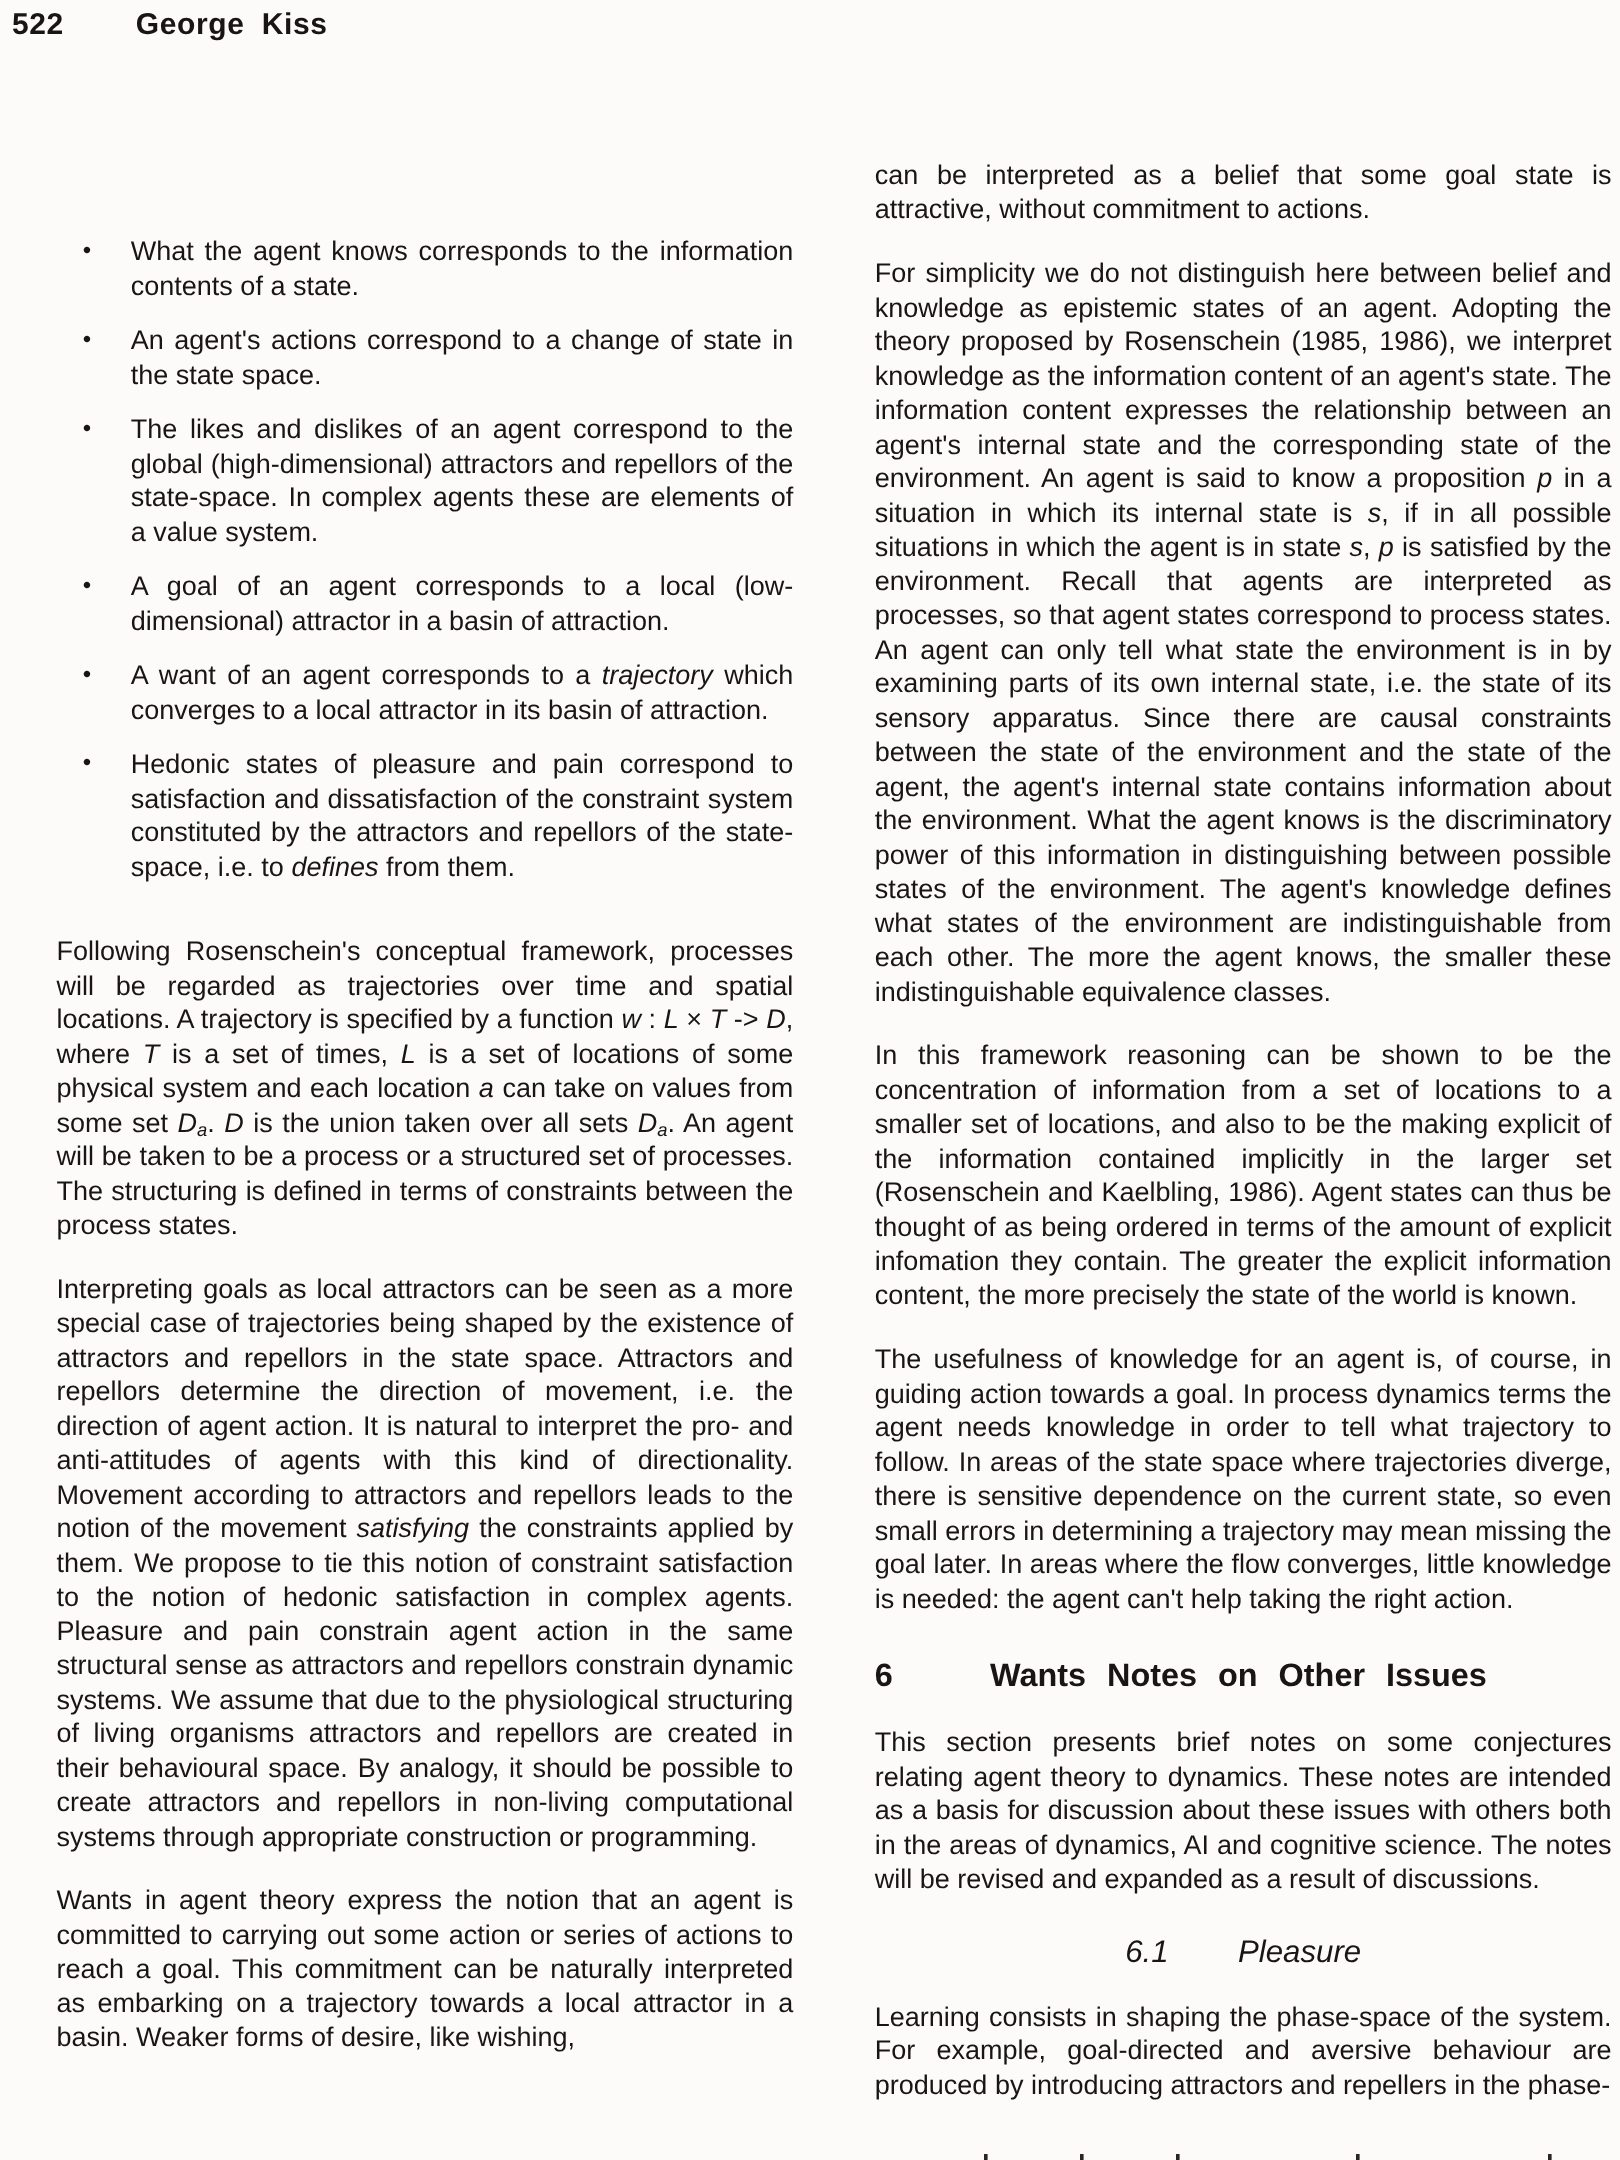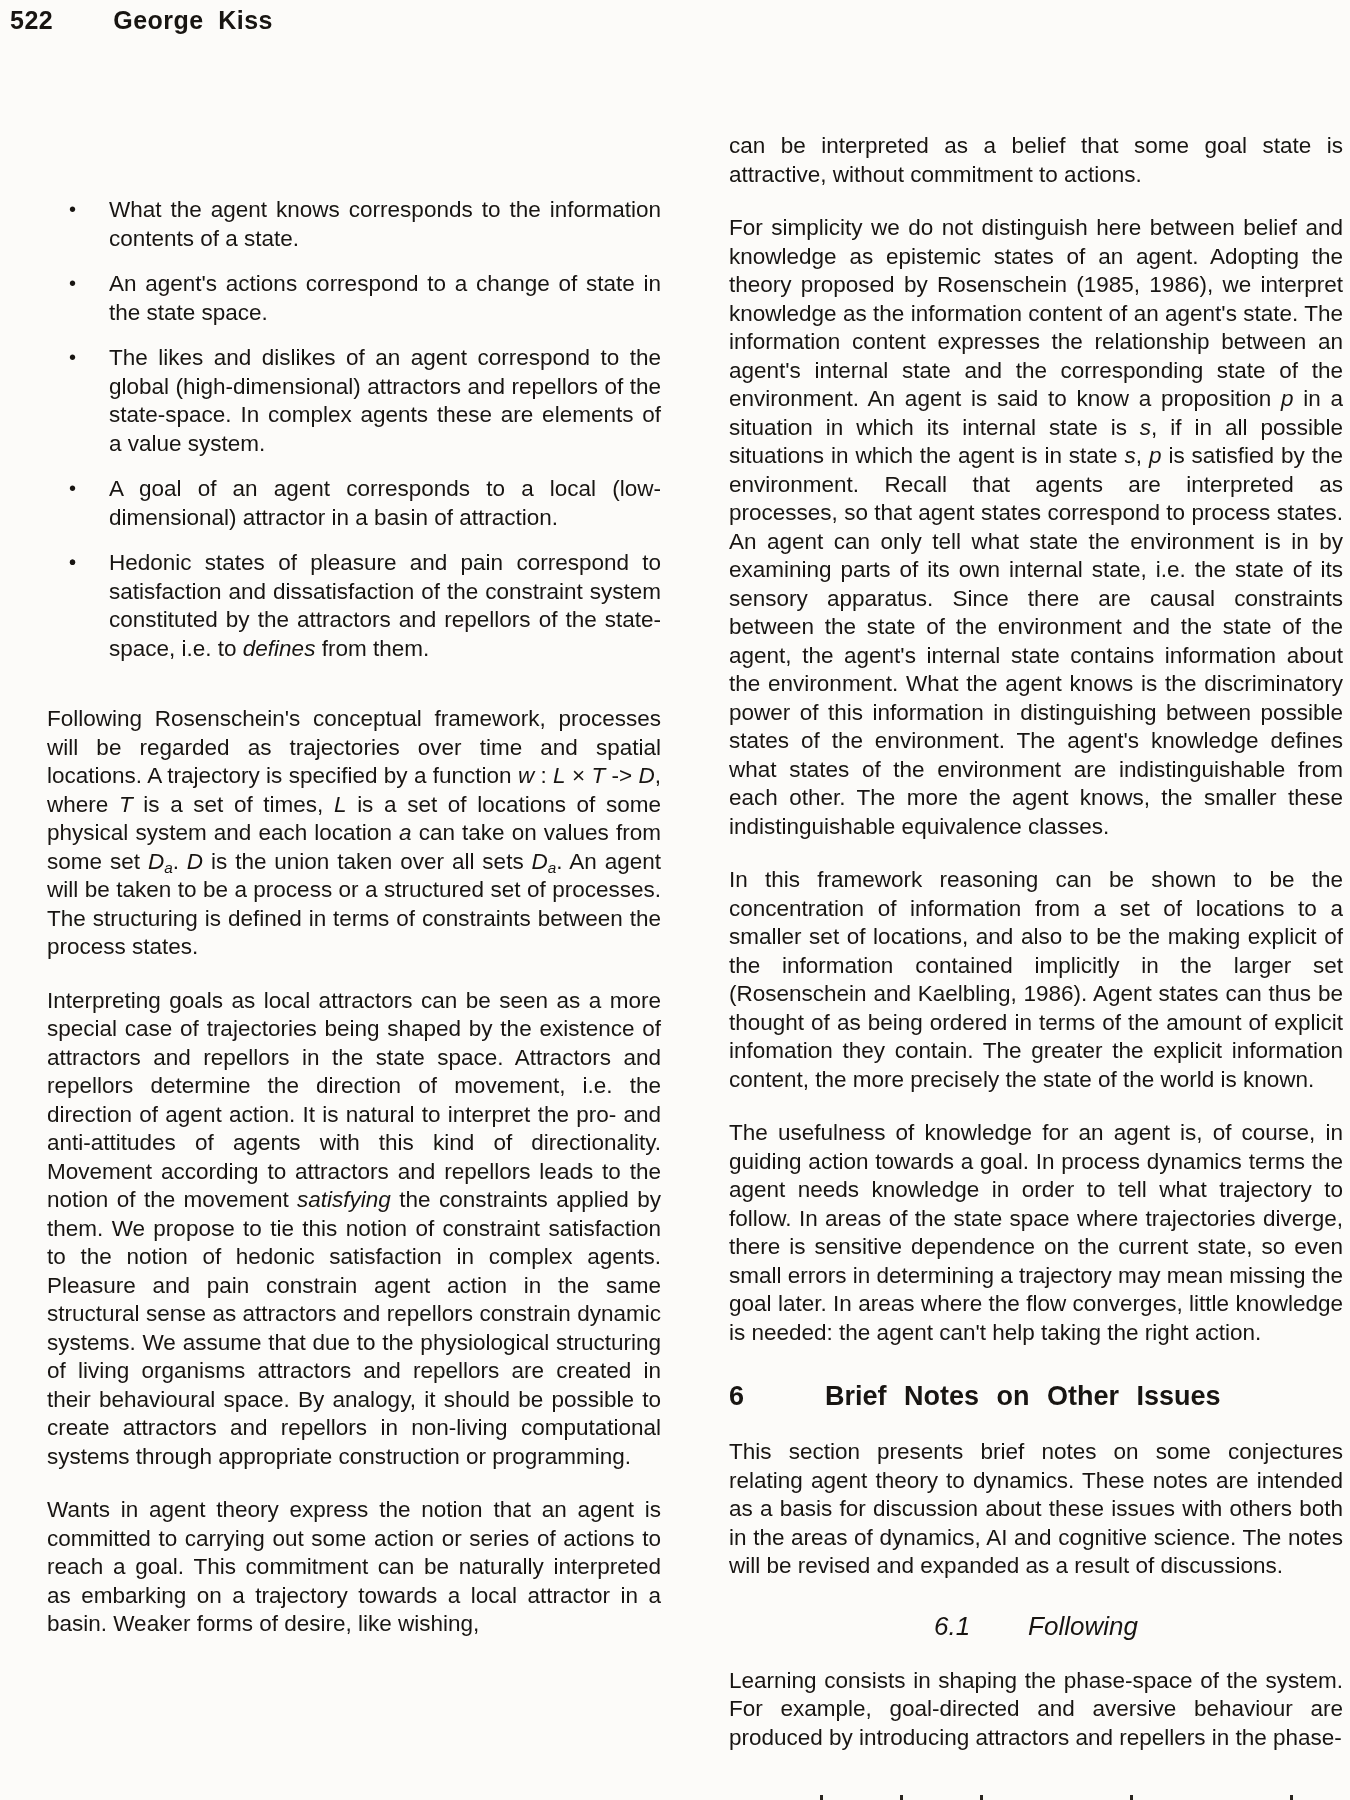--- a/index.html
+++ b/index.html
@@ -111,40 +111,40 @@
   <div class="header">
     <span>522</span><span class="runhead">George Kiss</span>
   </div>
 
   <div class="col left" id="left-col">
       <ul class="bullets">
         <li class="bullet"><span class="dot">•</span><span><span>What the agent knows corresponds to the information contents of a state.</span></span></li>
         <li class="bullet"><span class="dot">•</span><span><span>An agent's actions correspond to a change of state in the state space.</span></span></li>
         <li class="bullet"><span class="dot">•</span><span><span>The likes and dislikes of an agent correspond to the global (high-dimensional) attractors and repellors of the state-space. In complex agents these are elements of a value system.</span></span></li>
         <li class="bullet"><span class="dot">•</span><span><span>A goal of an agent corresponds to a local (low-dimensional) attractor in a basin of attraction.</span></span></li>
-        <li class="bullet"><span class="dot">•</span></li>
+        <li class="bullet"><span class="dot">•</span><span><span>A want of an agent corresponds to a </span><span class="ital">trajectory</span><span> which converges to a local attractor in its basin of attraction.</span></span></li>
         <li class="bullet"><span class="dot">•</span><span><span>Hedonic states of pleasure and pain correspond to satisfaction and dissatisfaction of the constraint system constituted by the attractors and repellors of the state-space, i.e. to </span><span class="ital">defines</span><span> from them.</span></span></li>
       </ul>
       <p class="para"><span>Following Rosenschein's conceptual framework, processes will be regarded as trajectories over time and spatial locations. A trajectory is specified by a function </span><span class="ital">w</span><span> : </span><span class="ital">L</span><span> × </span><span class="ital">T</span><span> -&gt; </span><span class="ital">D</span><span>, where </span><span class="ital">T</span><span> is a set of times, </span><span class="ital">L</span><span> is a set of locations of some physical system and each location </span><span class="ital">a</span><span> can take on values from some set </span><span class="ital">D</span><sub class="ital">a</sub><span>. </span><span class="ital">D</span><span> is the union taken over all sets </span><span class="ital">D</span><sub class="ital">a</sub><span>. An agent will be taken to be a process or a structured set of processes. The structuring is defined in terms of constraints between the process states.</span></p>
       <p class="para"><span>Interpreting goals as local attractors can be seen as a more special case of trajectories being shaped by the existence of attractors and repellors in the state space. Attractors and repellors determine the direction of movement, i.e. the direction of agent action. It is natural to interpret the pro- and anti-attitudes of agents with this kind of directionality. Movement according to attractors and repellors leads to the notion of the movement </span><span class="ital">satisfying</span><span> the constraints applied by them. We propose to tie this notion of constraint satisfaction to the notion of hedonic satisfaction in complex agents. Pleasure and pain constrain agent action in the same structural sense as attractors and repellors constrain dynamic systems. We assume that due to the physiological structuring of living organisms attractors and repellors are created in their behavioural space. By analogy, it should be possible to create attractors and repellors in non-living computational systems through appropriate construction or programming.</span></p>
       <p class="para"><span>Wants in agent theory express the notion that an agent is committed to carrying out some action or series of actions to reach a goal. This commitment can be naturally interpreted as embarking on a trajectory towards a local attractor in a basin. Weaker forms of desire, like wishing,</span></p>
     </div>
   <div class="col right" id="right-col">
       <p class="para"><span>can be interpreted as a belief that some goal state is attractive, without commitment to actions.</span></p>
       <p class="para"><span>For simplicity we do not distinguish here between belief and knowledge as epistemic states of an agent. Adopting the theory proposed by Rosenschein (1985, 1986), we interpret knowledge as the information content of an agent's state. The information content expresses the relationship between an agent's internal state and the corresponding state of the environment. An agent is said to know a proposition </span><span class="ital">p</span><span> in a situation in which its internal state is </span><span class="ital">s</span><span>, if in all possible situations in which the agent is in state </span><span class="ital">s</span><span>, </span><span class="ital">p</span><span> is satisfied by the environment. Recall that agents are interpreted as processes, so that agent states correspond to process states. An agent can only tell what state the environment is in by examining parts of its own internal state, i.e. the state of its sensory apparatus. Since there are causal constraints between the state of the environment and the state of the agent, the agent's internal state contains information about the environment. What the agent knows is the discriminatory power of this information in distinguishing between possible states of the environment. The agent's knowledge defines what states of the environment are indistinguishable from each other. The more the agent knows, the smaller these indistinguishable equivalence classes.</span></p>
       <p class="para"><span>In this framework reasoning can be shown to be the concentration of information from a set of locations to a smaller set of locations, and also to be the making explicit of the information contained implicitly in the larger set (Rosenschein and Kaelbling, 1986). Agent states can thus be thought of as being ordered in terms of the amount of explicit infomation they contain. The greater the explicit information content, the more precisely the state of the world is known.</span></p>
       <p class="para"><span>The usefulness of knowledge for an agent is, of course, in guiding action towards a goal. In process dynamics terms the agent needs knowledge in order to tell what trajectory to follow. In areas of the state space where trajectories diverge, there is sensitive dependence on the current state, so even small errors in determining a trajectory may mean missing the goal later. In areas where the flow converges, little knowledge is needed: the agent can't help taking the right action.</span></p>
       <div class="h-section">
         <span class="num">6</span>
-        <span class="ttl">Brief Notes on Other Issues</span>
+        <span class="ttl">Wants Notes on Other Issues</span>
       </div>
       <p class="para"><span>This section presents brief notes on some conjectures relating agent theory to dynamics. These notes are intended as a basis for discussion about these issues with others both in the areas of dynamics, AI and cognitive science. The notes will be revised and expanded as a result of discussions.</span></p>
       <div class="h-subsection">
         <span class="num">6.1</span>
-        <span class="ttl">Following</span>
+        <span class="ttl">Pleasure</span>
       </div>
       <p class="para"><span>Learning consists in shaping the phase-space of the system. For example, goal-directed and aversive behaviour are produced by introducing attractors and repellers in the phase-</span></p>
     </div>
 
   <div class="scan-artifact">
     <i style="left:120px"></i>
       <i style="left:200px"></i>
       <i style="left:280px"></i>
       <i style="left:430px"></i>
       <i style="left:590px"></i>

